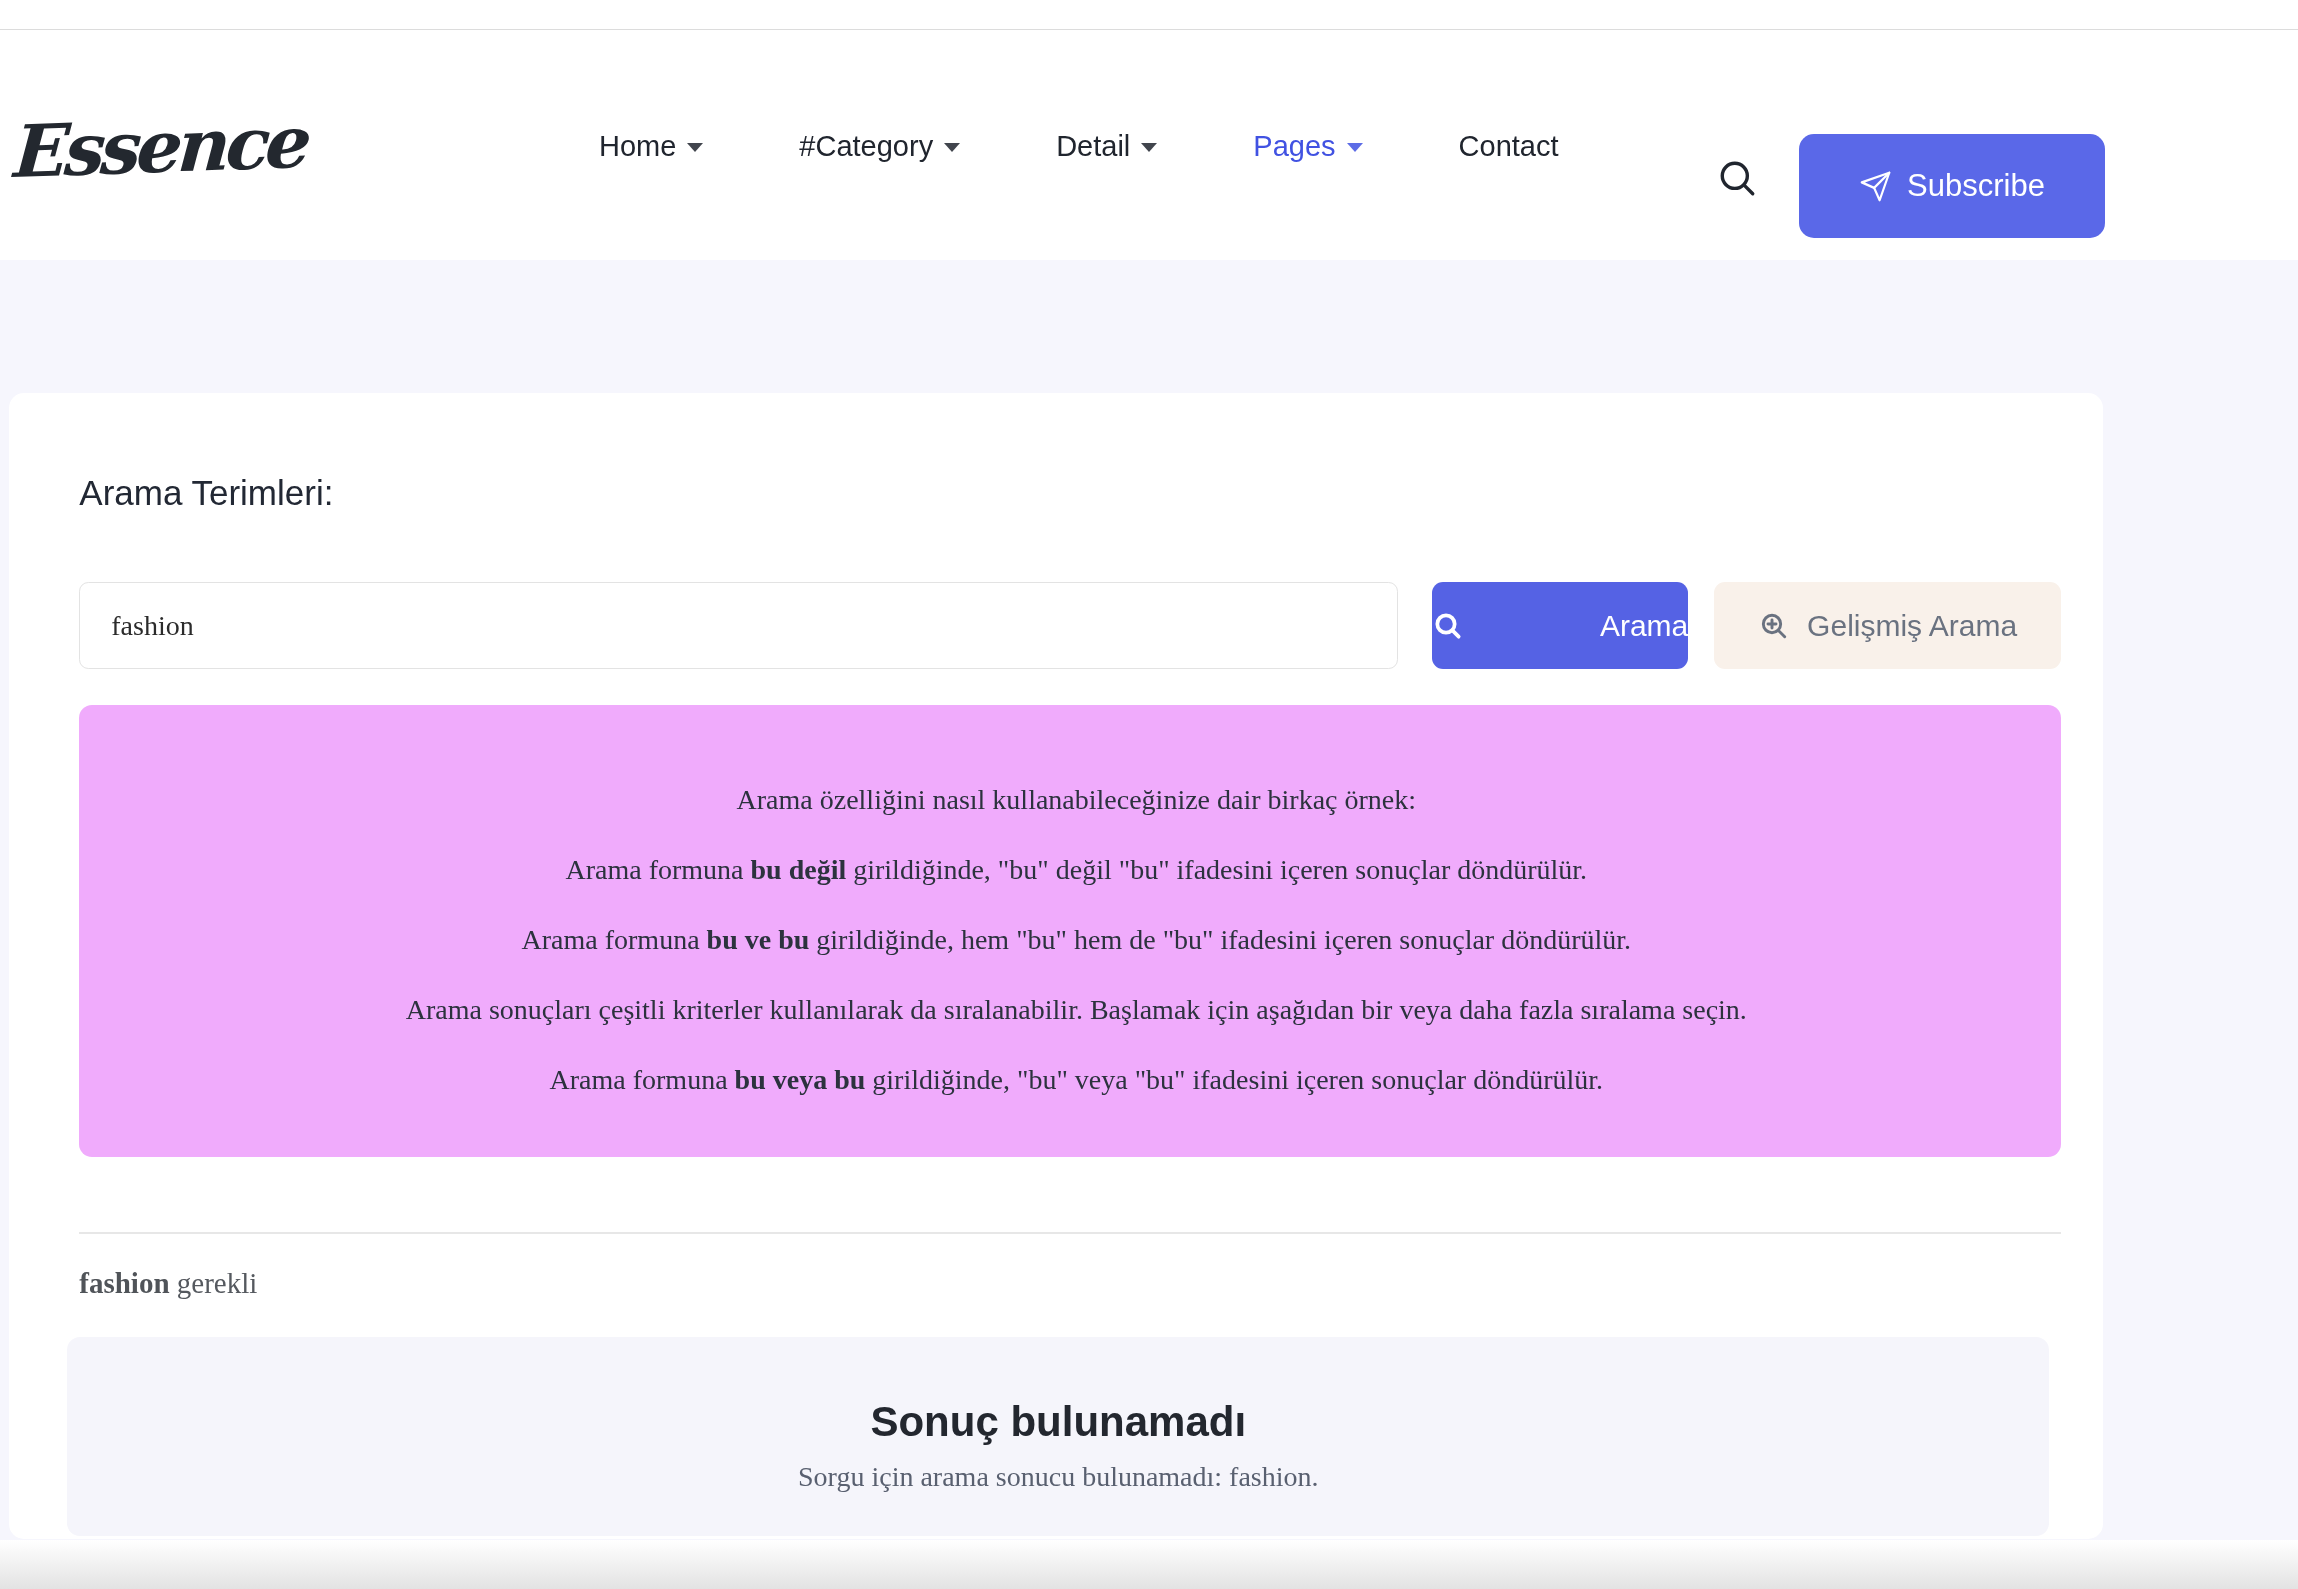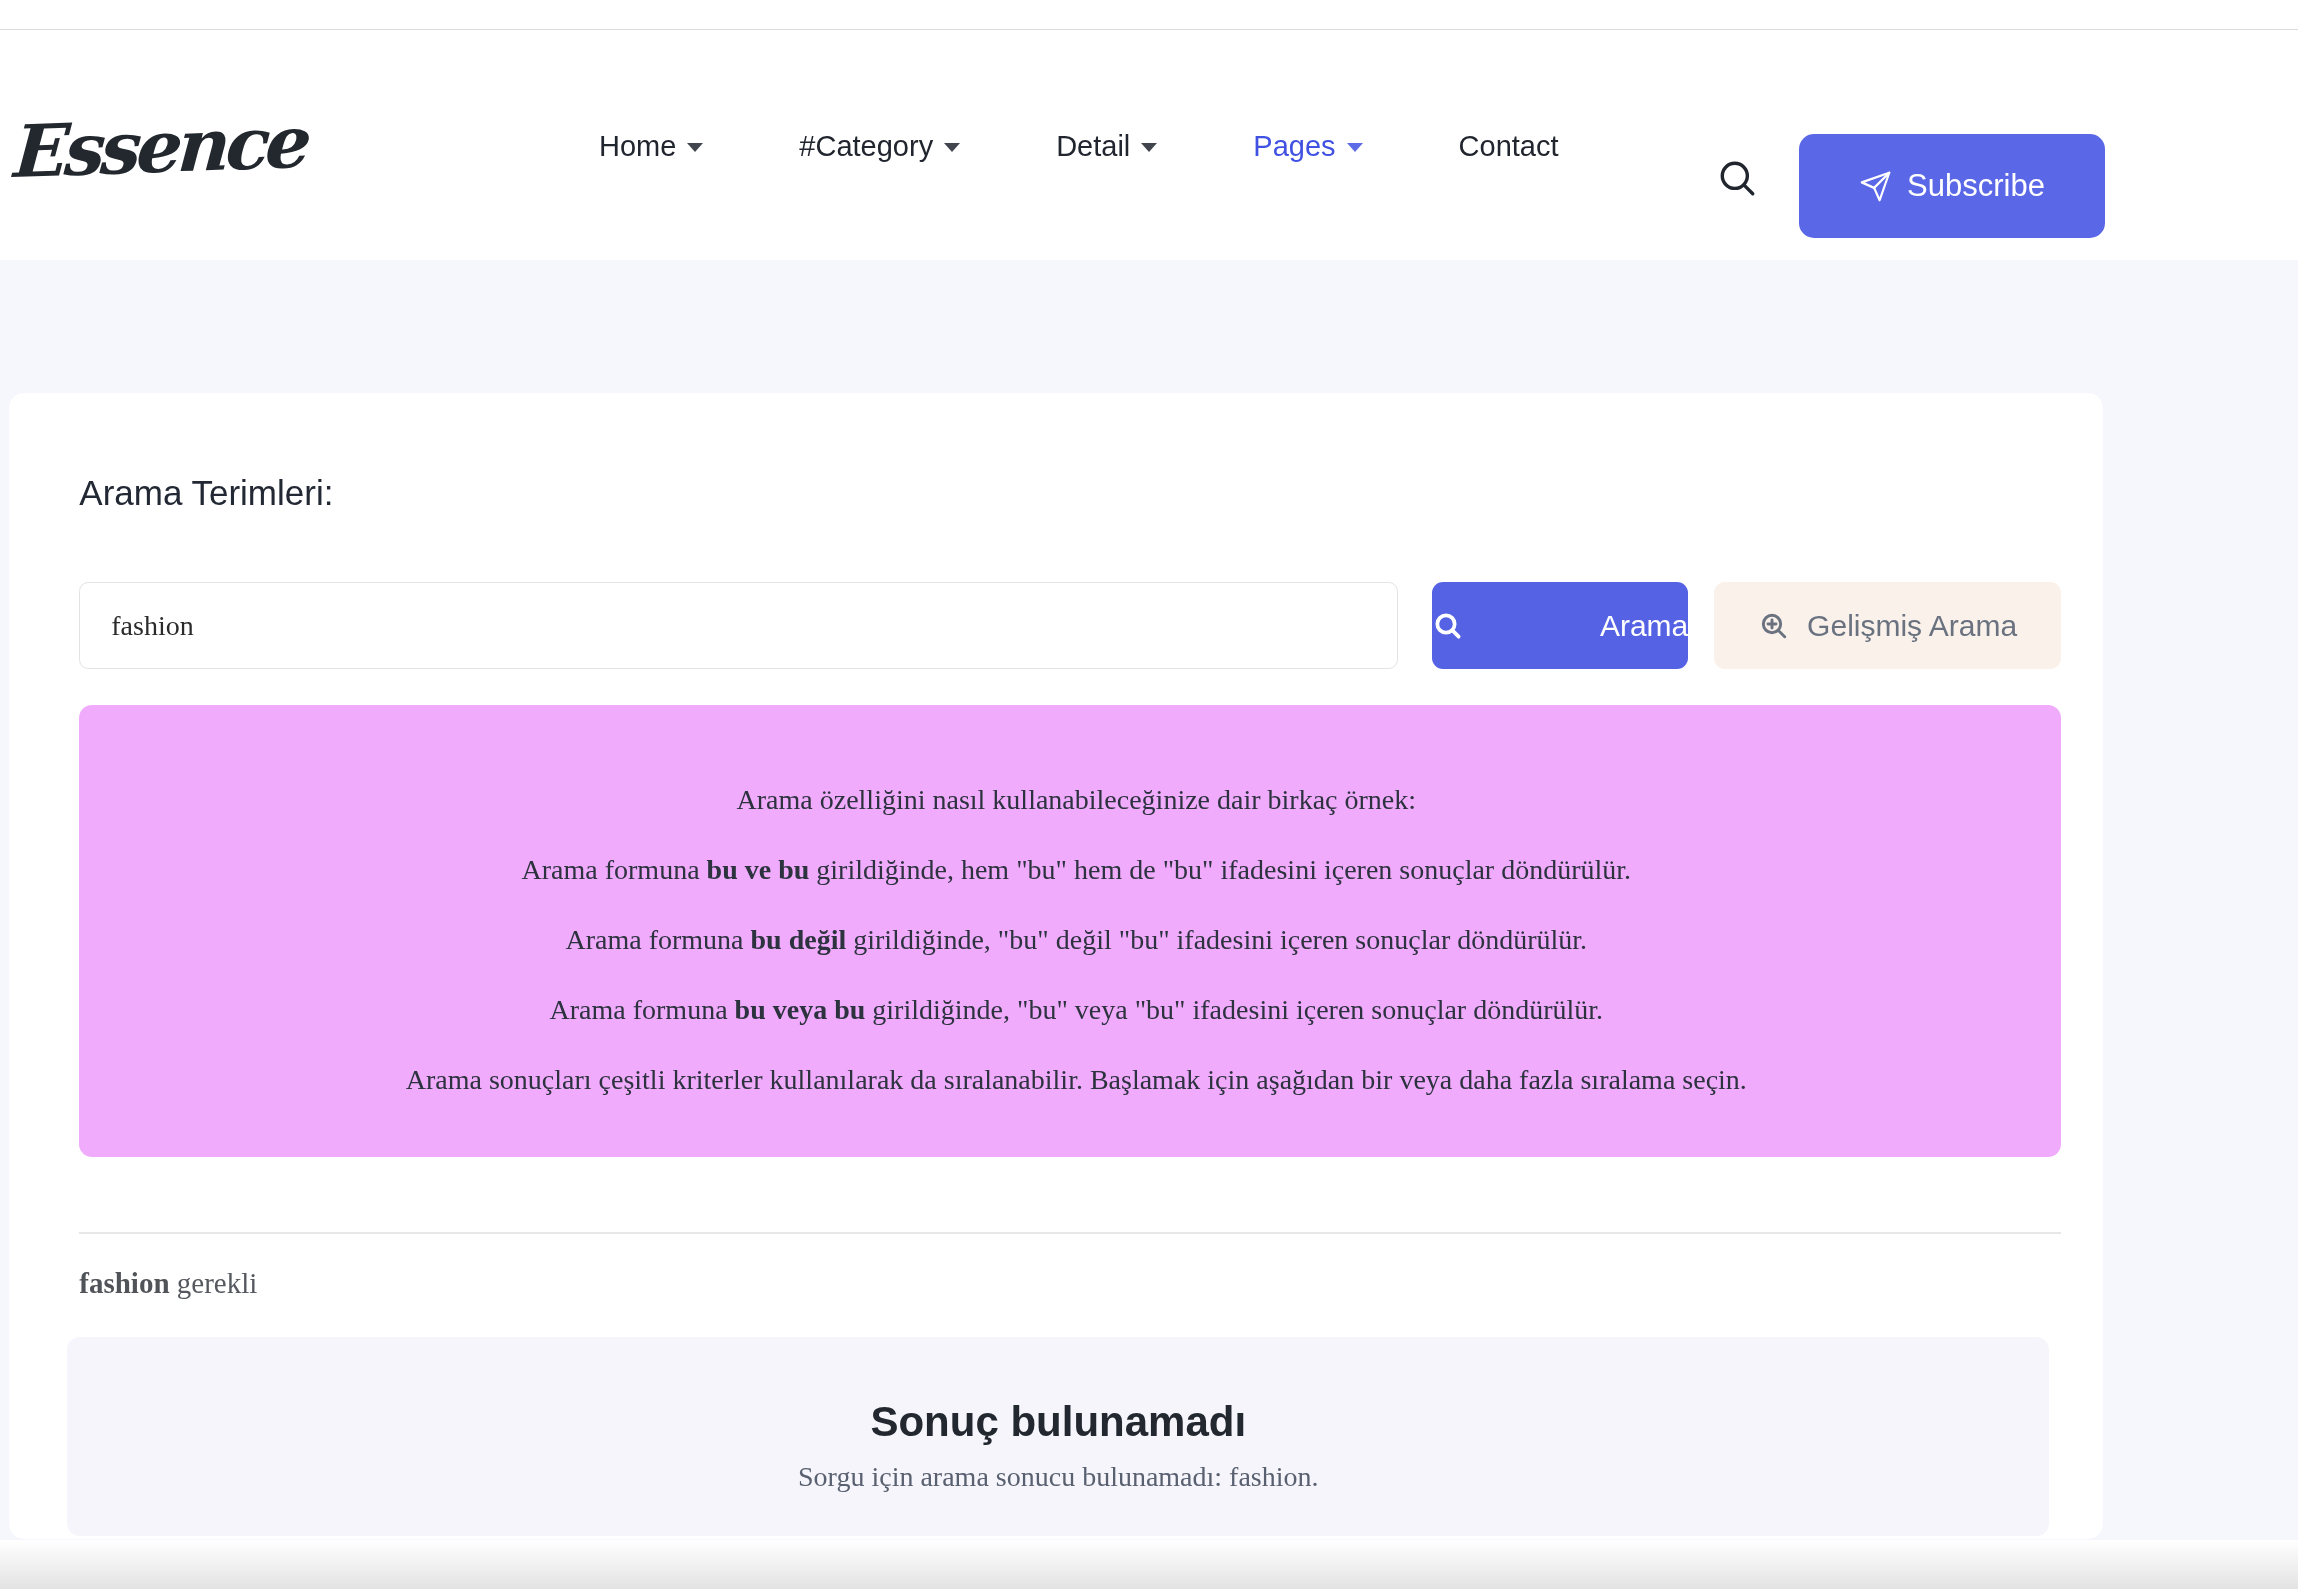--- a/index.html
+++ b/index.html
@@ -216,24 +216,24 @@
           <path d="M10.5 7.5v6M7.5 10.5h6"></path>
           <path d="M20 20l-4.5-4.5"></path>
         </svg>
       </span>
       <span>Gelişmiş Arama</span>
     </button>
   </div>
 
   <div class="help-box" id="help-box">
       <p class="help-line"><span>Arama özelliğini nasıl kullanabileceğinize dair birkaç örnek:</span></p>
+      <p class="help-line"><span>Arama formuna </span><b>bu değil</b><span> girildiğinde, "bu" değil "bu" ifadesini içeren sonuçlar döndürülür.</span></p>
       <p class="help-line"><span>Arama formuna </span><b>bu ve bu</b><span> girildiğinde, hem "bu" hem de "bu" ifadesini içeren sonuçlar döndürülür.</span></p>
-      <p class="help-line"><span>Arama formuna </span><b>bu değil</b><span> girildiğinde, "bu" değil "bu" ifadesini içeren sonuçlar döndürülür.</span></p>
+      <p class="help-line"><span>Arama sonuçları çeşitli kriterler kullanılarak da sıralanabilir. Başlamak için aşağıdan bir veya daha fazla sıralama seçin.</span></p>
       <p class="help-line"><span>Arama formuna </span><b>bu veya bu</b><span> girildiğinde, "bu" veya "bu" ifadesini içeren sonuçlar döndürülür.</span></p>
-      <p class="help-line"><span>Arama sonuçları çeşitli kriterler kullanılarak da sıralanabilir. Başlamak için aşağıdan bir veya daha fazla sıralama seçin.</span></p>
     </div>
 
   <div class="divider"></div>
 
   <p class="required-term"><b>fashion</b><span> gerekli</span></p>
 
   <section class="result-box">
     <h2 class="result-title">Sonuç bulunamadı</h2>
     <p class="result-message">Sorgu için arama sonucu bulunamadı: fashion.</p>
   </section>

